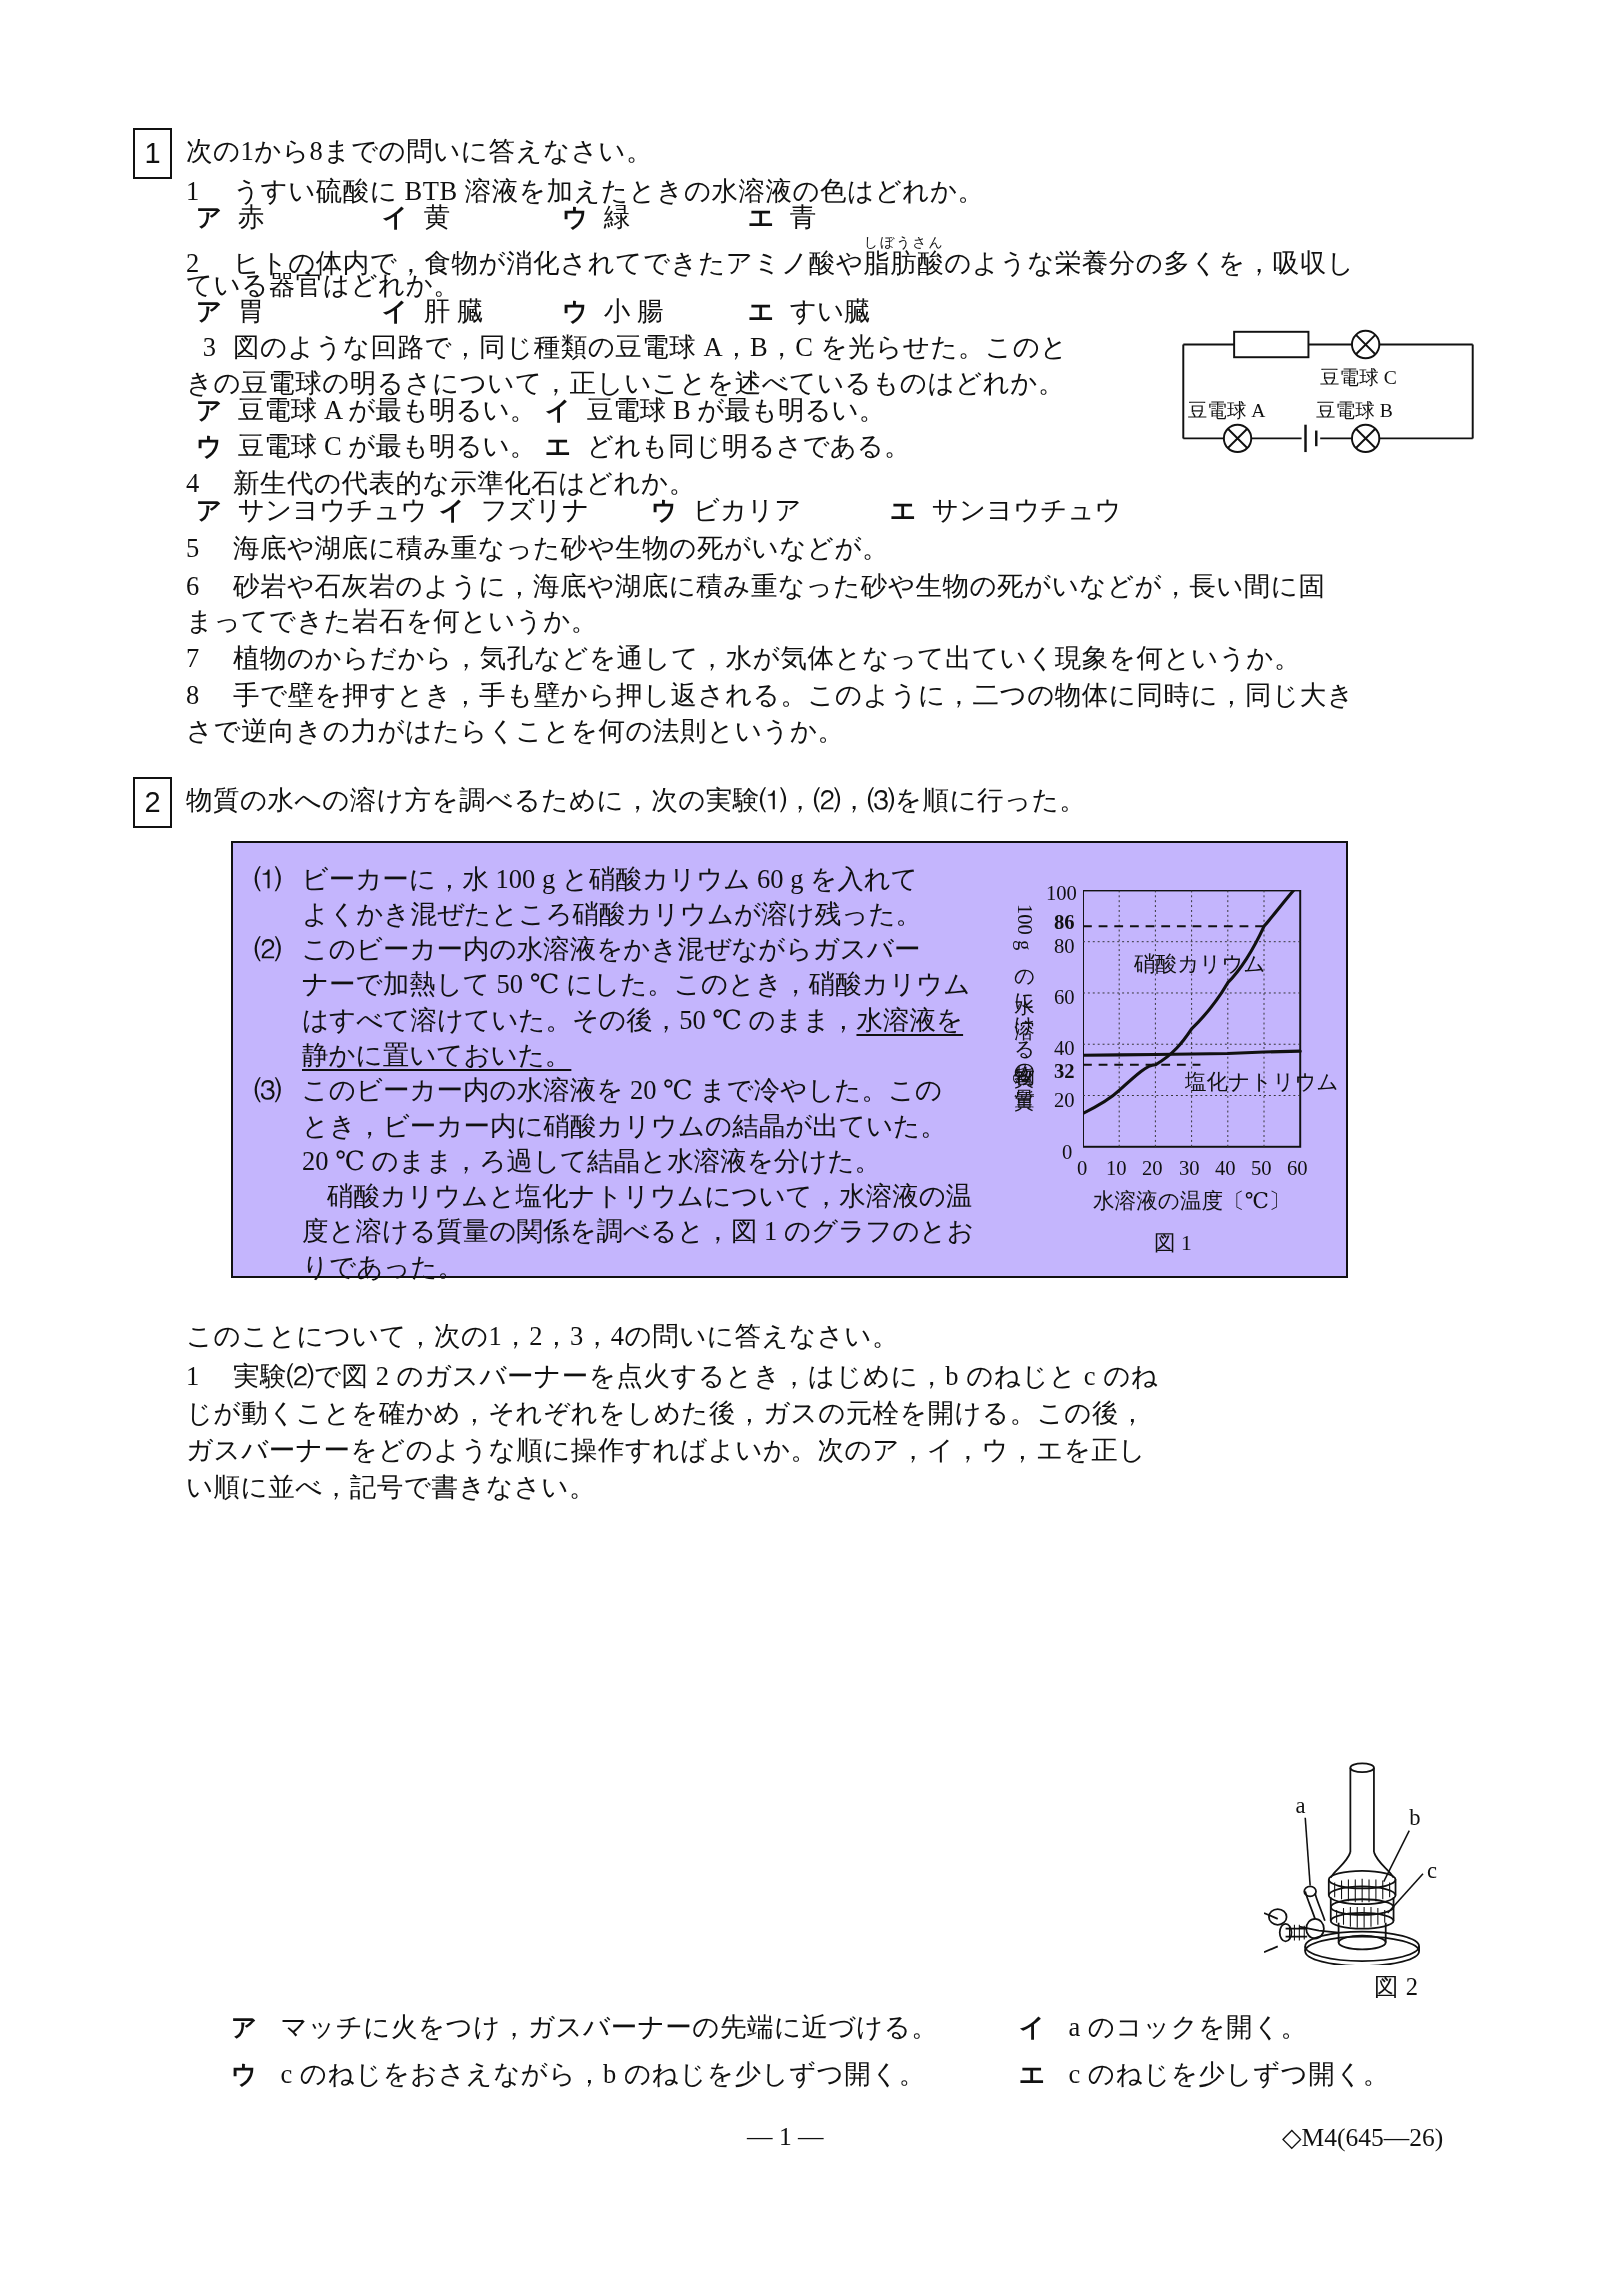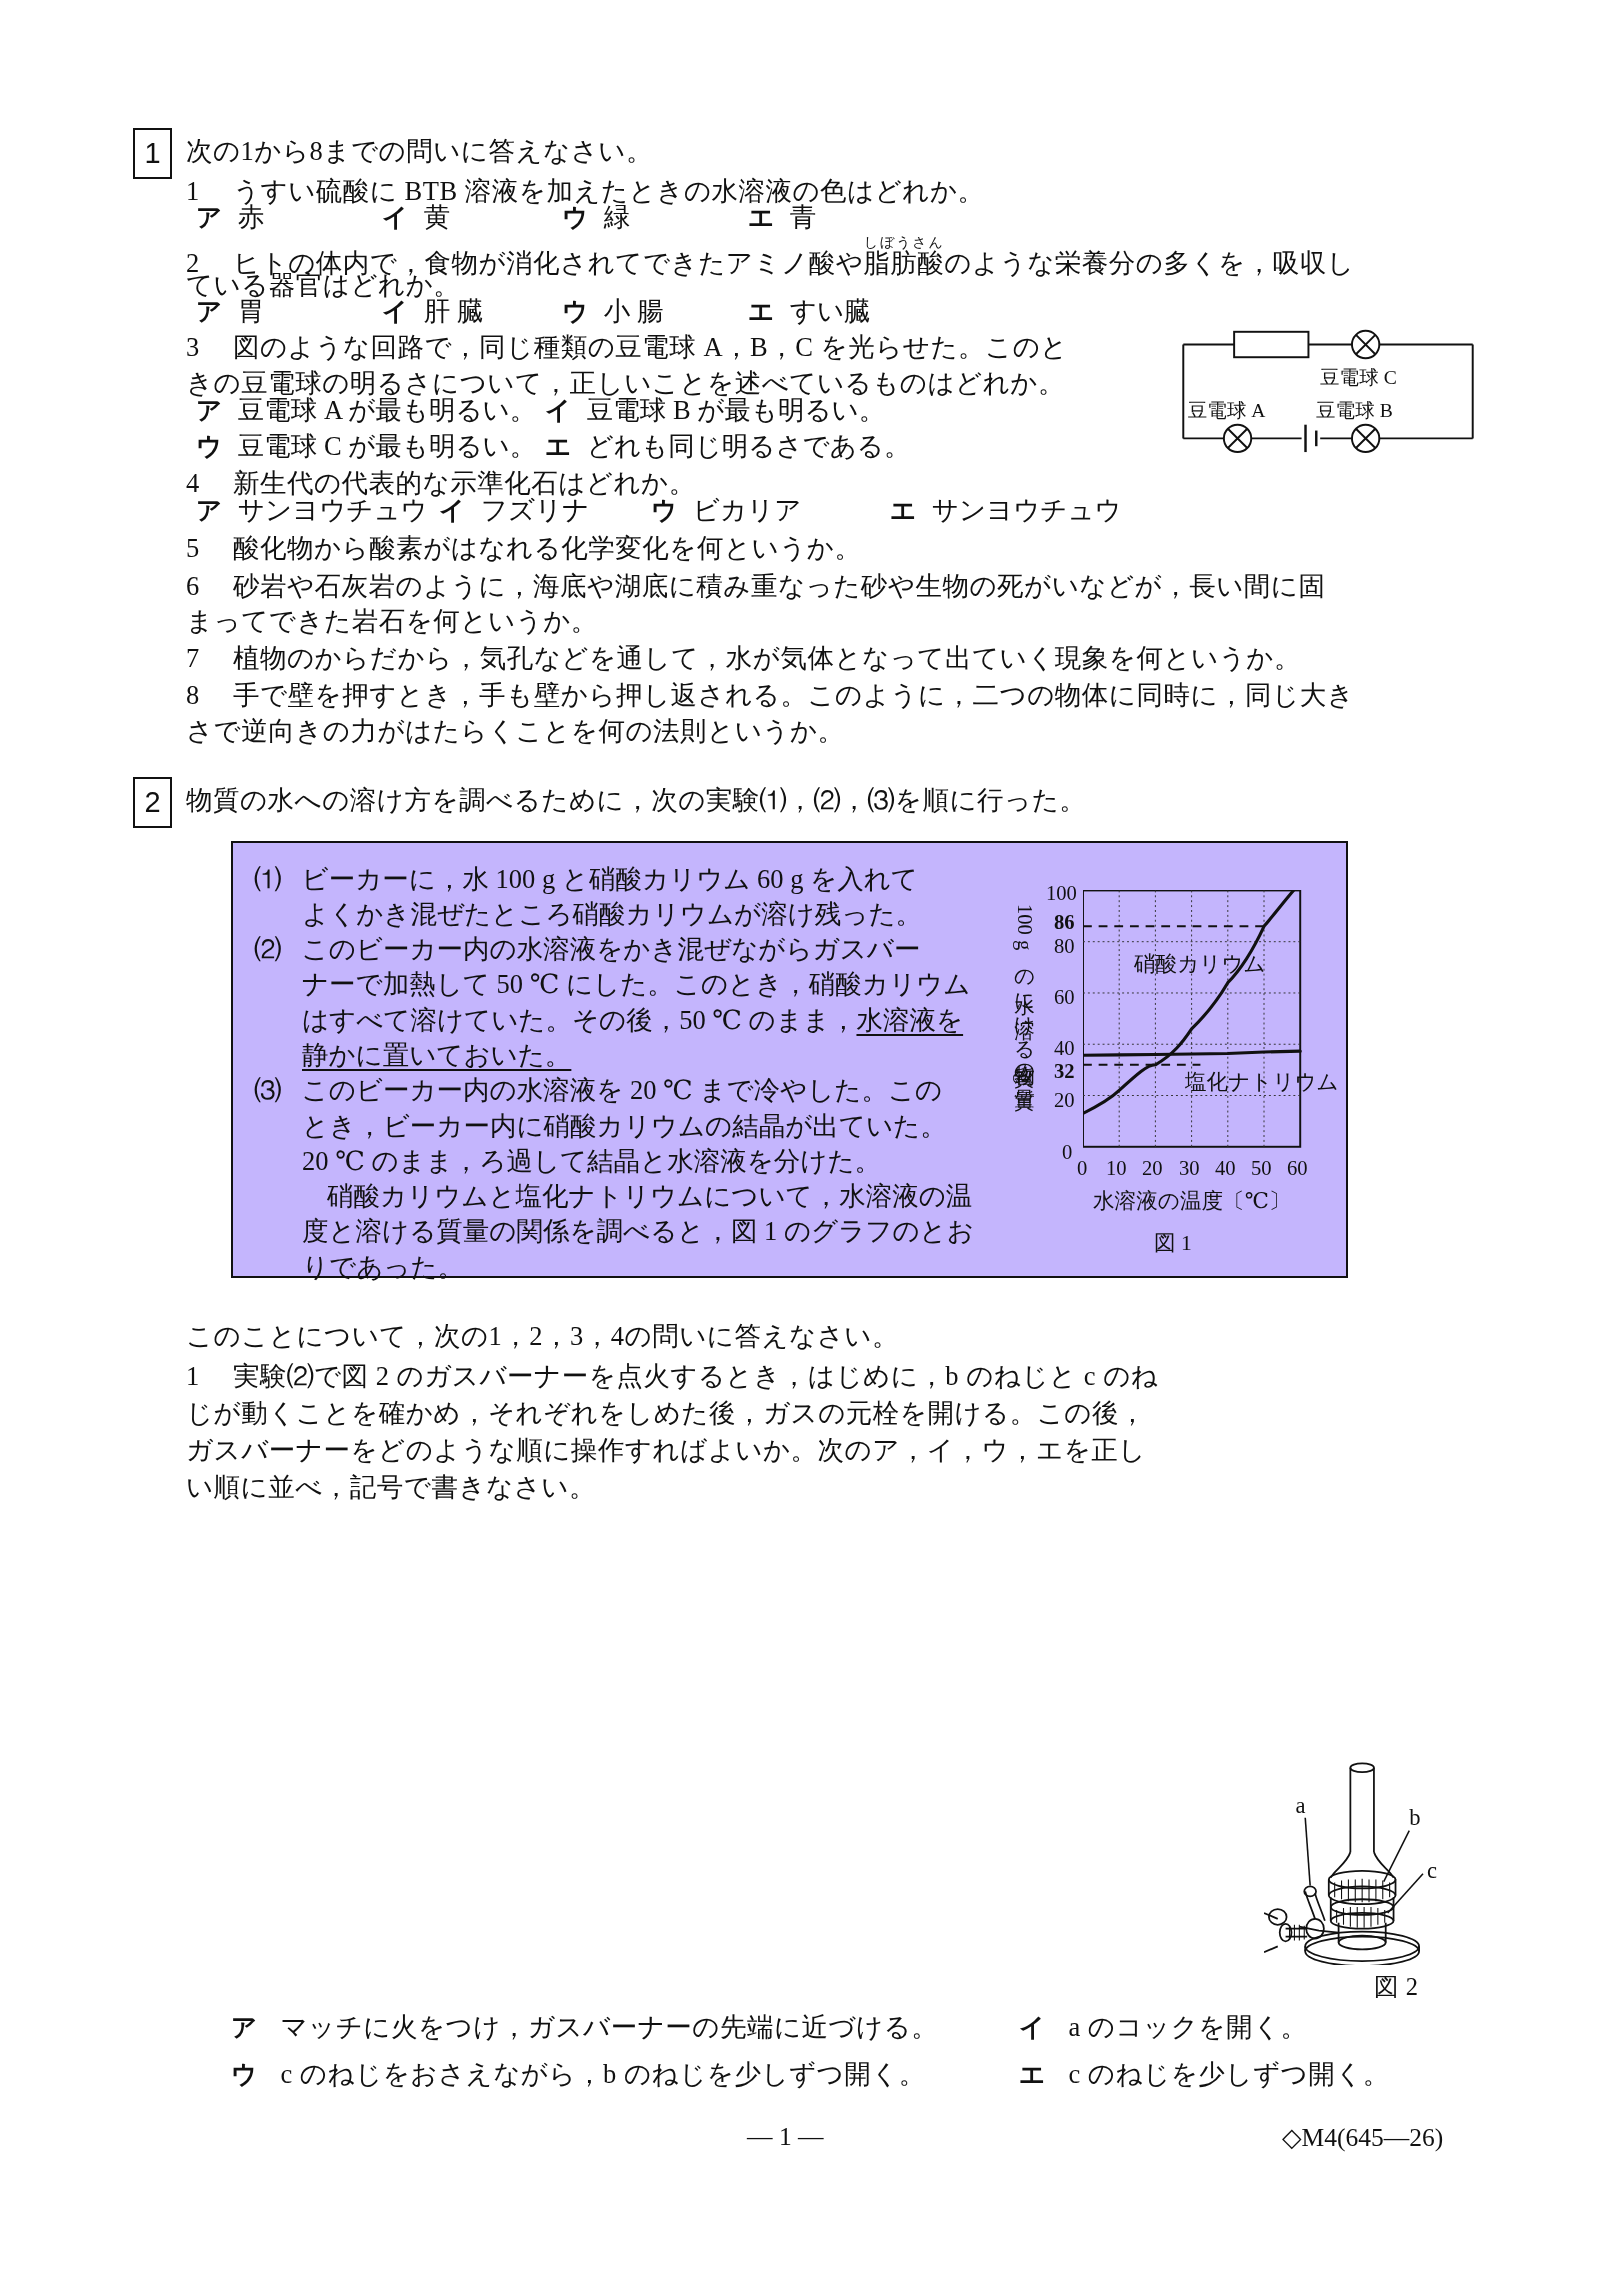--- a/index.html
+++ b/index.html
@@ -118,21 +118,21 @@
     <div class="choice" style="width:186px">
       <span class="mark">ウ</span>
       <span>小 腸</span>
     </div>
     <div class="choice">
       <span class="mark">エ</span>
       <span>すい臓</span>
     </div>
   </div>
 
-  <div class="ln" style="left:186px; top:329px;">
+  <div class="ln" style="left:186px; top:329px;text-align:center;">
     <span class="num">3</span><span>図のような回路で，同じ種類の豆電球 A，B，C を光らせた。このと</span>
   </div>
   <div class="ln" style="left:186px; top:365px;">きの豆電球の明るさについて，正しいことを述べているものはどれか。</div>
   <div class="choices" style="left:196px; top:392px;">
     <div class="choice" style="width:349px">
       <span class="mark">ア</span>
       <span>豆電球 A が最も明るい。</span>
     </div>
     <div class="choice">
       <span class="mark">イ</span>
@@ -193,21 +193,21 @@
       <span class="mark">ウ</span>
       <span>ビカリア</span>
     </div>
     <div class="choice">
       <span class="mark">エ</span>
       <span>サンヨウチュウ</span>
     </div>
   </div>
 
   <div class="ln" style="left:186px; top:530px;">
-    <span class="num">5</span><span>酸化物から酸素がはなれる化学変化を何というか。</span>
+    <span class="num">5</span><span>海底や湖底に積み重なった砂や生物の死がいなどが。</span>
   </div>
 
   <div class="ln" style="left:186px; top:568px;">
     <span class="num">6</span><span>砂岩や石灰岩のように，海底や湖底に積み重なった砂や生物の死がいなどが，長い間に固</span>
   </div>
   <div class="ln" style="left:186px; top:603px;">まってできた岩石を何というか。</div>
 
   <div class="ln" style="left:186px; top:640px;">
     <span class="num">7</span><span>植物のからだから，気孔などを通して，水が気体となって出ていく現象を何というか。</span>
   </div>

